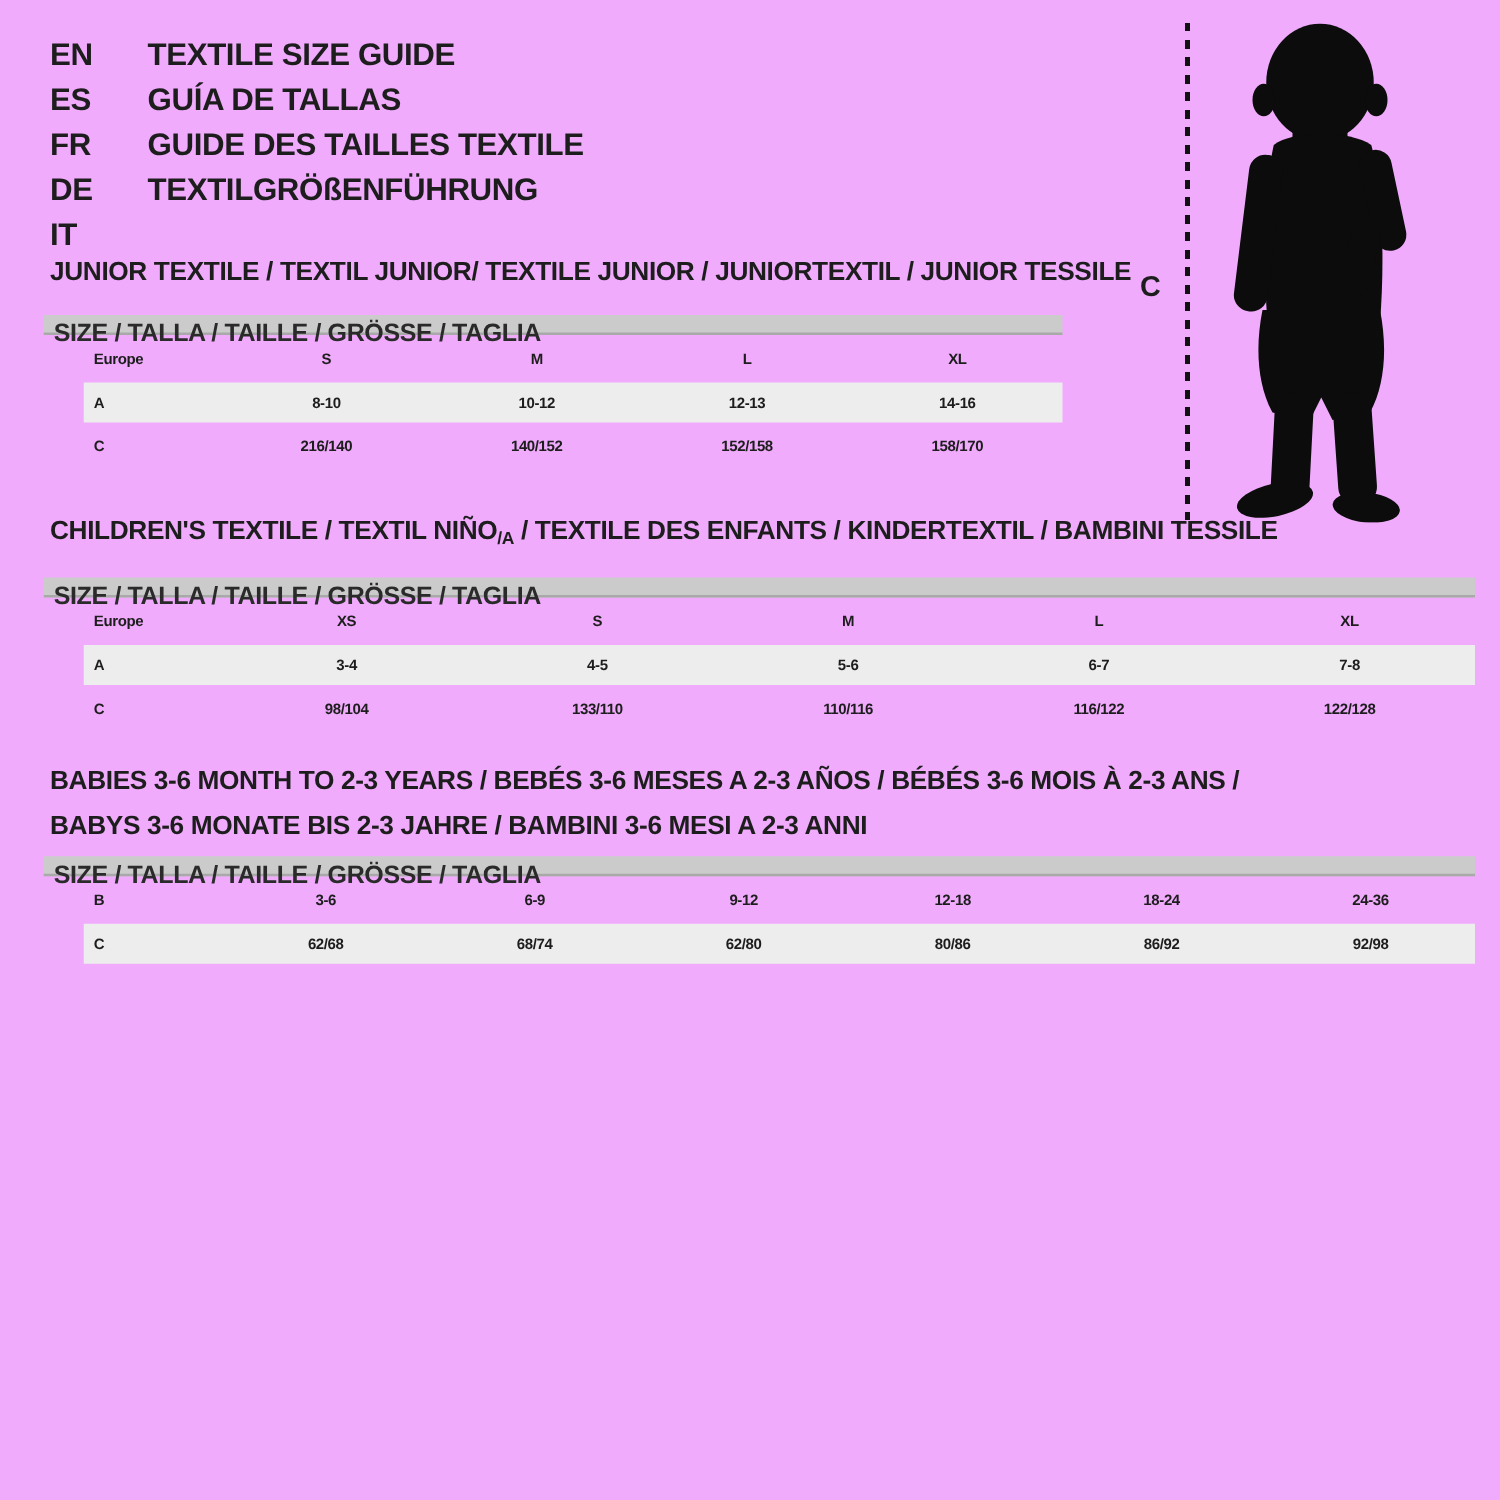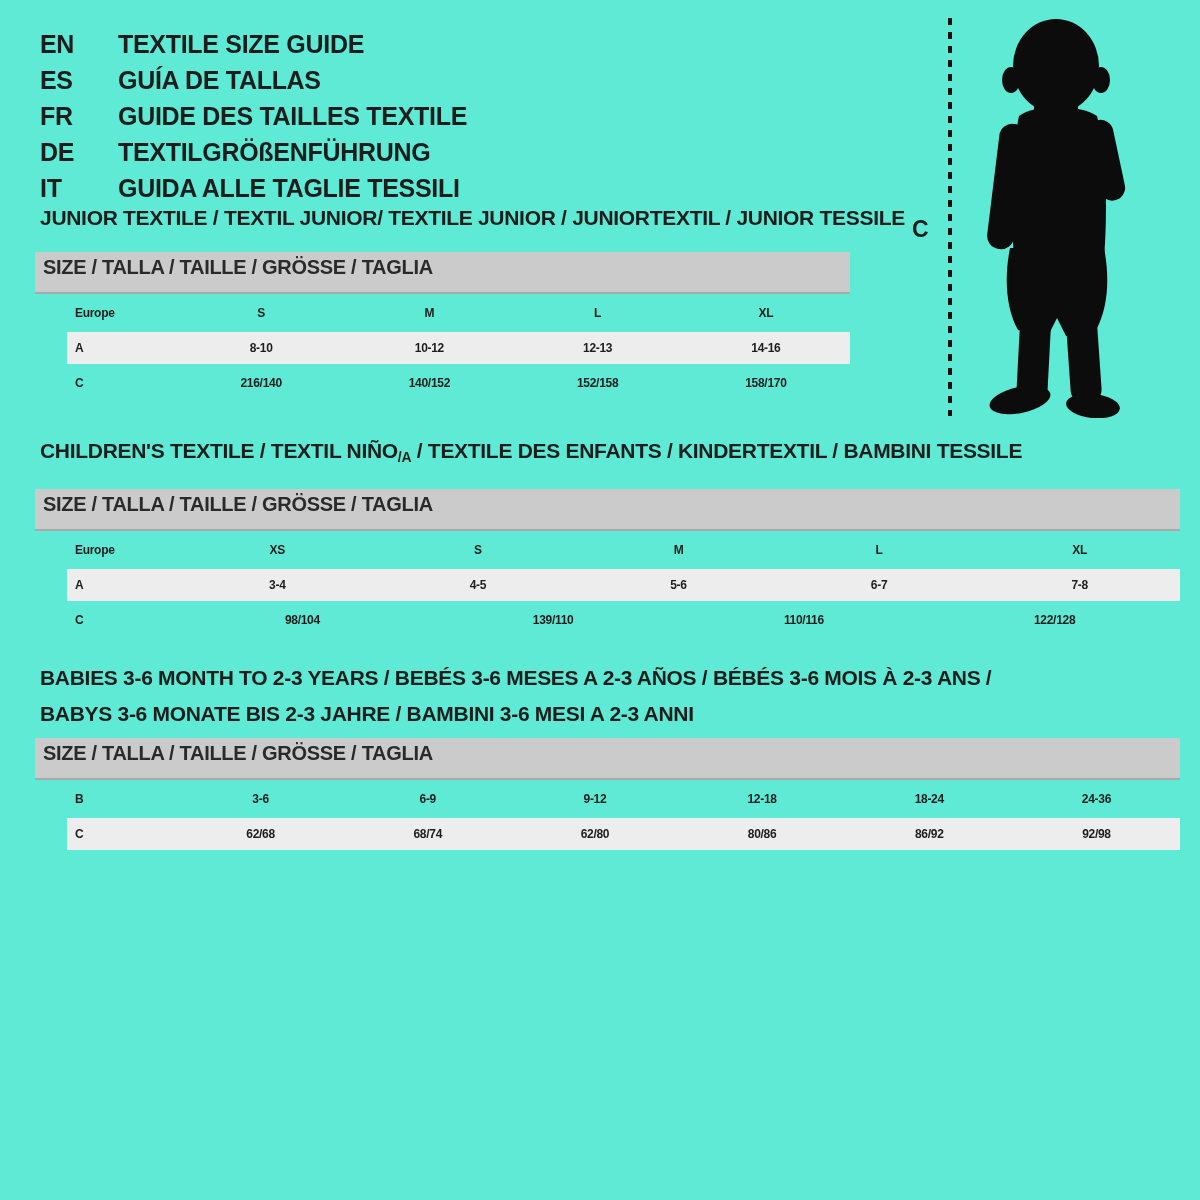--- a/index.html
+++ b/index.html
@@ -5,21 +5,21 @@
   :root{
     --header-band:#cbcbcb;
     --alt-row:#ededed;
     --text:#1d1d1d;
   }
   *{margin:0;padding:0;box-sizing:border-box;}
   html,body{background:#fff;}
   .page{
     position:relative;
     width:1200px;height:1200px;
-    background:#5eead4;
+    background:#f0abfc;
     overflow:hidden;
     font-family:"Liberation Sans","DejaVu Sans",sans-serif;
     color:var(--text,#1d1d1d);
     letter-spacing:-0.3px;
   }
   
   .lang-block{margin:26px 0 0 40px;}
   .lang-row{display:flex;line-height:36px;font-size:25px;font-weight:700;}
   .lang-code{width:78px;}
   
@@ -35,21 +35,21 @@
   .heading-sub{font-size:14px;vertical-align:-4px;}
   .h-junior{}
   .h-children{margin-top:40px;}
   .h-babies{margin-top:24px;line-height:36px;width:960px;}
   
   .size-table{margin-left:35px;}
   .t-junior{margin-top:22px;width:815px;}
   .t-children{margin-top:20px;width:1145px;}
   .t-babies{margin-top:6px;width:1145px;}
   .t-band{
-    height:42px;line-height:31px;
+    height:16px;line-height:31px;
     background:var(--header-band,#cbcbcb);
     border-bottom:2px solid #a9a9a9;
     padding-left:8px;
     font-size:20px;font-weight:700;color:#2a2a2a;
   }
   .t-row{display:flex;height:32px;line-height:32px;margin-top:3px;font-size:12px;font-weight:700;margin-left:32px;}
   .t-row.shaded{background:var(--alt-row,#ededed);}
   .t-label{width:110px;padding-left:8px;}
   .t-cell{flex:1;text-align:center;}
   
@@ -73,21 +73,20 @@
     <div class="lang-row">
       <span class="lang-code">FR</span>
       <span class="lang-title">GUIDE DES TAILLES TEXTILE</span>
     </div>
     <div class="lang-row">
       <span class="lang-code">DE</span>
       <span class="lang-title">TEXTILGRÖßENFÜHRUNG</span>
     </div>
     <div class="lang-row">
       <span class="lang-code">IT</span>
-      <span class="lang-title">GUIDA ALLE TAGLIE TESSILI</span>
     </div>
   </header>
 
   <div class="figure">
     <span class="figure-label">C</span>
     <div class="figure-dashes"></div>
     <svg class="figure-svg" width="180" height="402" viewBox="0 0 180 402" xmlns="http://www.w3.org/2000/svg">
       <g fill="#0c0c0c">
         <ellipse cx="92" cy="50" rx="43" ry="47"></ellipse>
         <ellipse cx="47" cy="64" rx="9" ry="13"></ellipse>
@@ -147,22 +146,23 @@
       <span class="t-label">A</span>
       <span class="t-cell">3-4</span>
       <span class="t-cell">4-5</span>
       <span class="t-cell">5-6</span>
       <span class="t-cell">6-7</span>
       <span class="t-cell">7-8</span>
     </div>
     <div class="t-row">
       <span class="t-label">C</span>
       <span class="t-cell">98/104</span>
-      <span class="t-cell">139/110</span>
+      <span class="t-cell">133/110</span>
       <span class="t-cell">110/116</span>
+      <span class="t-cell">116/122</span>
       <span class="t-cell">122/128</span>
     </div>
   </div>
 
   <h2 class="section-heading h-babies"><span>BABIES 3-6 MONTH TO 2-3 YEARS / BEBÉS 3-6 MESES A 2-3 AÑOS / BÉBÉS 3-6 MOIS À 2-3 ANS /</span><br><span>BABYS 3-6 MONATE BIS 2-3 JAHRE / BAMBINI 3-6 MESI A 2-3 ANNI</span></h2>
   <div class="size-table t-babies">
     <div class="t-band">SIZE / TALLA / TAILLE / GRÖSSE / TAGLIA</div>
     <div class="t-row">
       <span class="t-label">B</span>
       <span class="t-cell">3-6</span>

